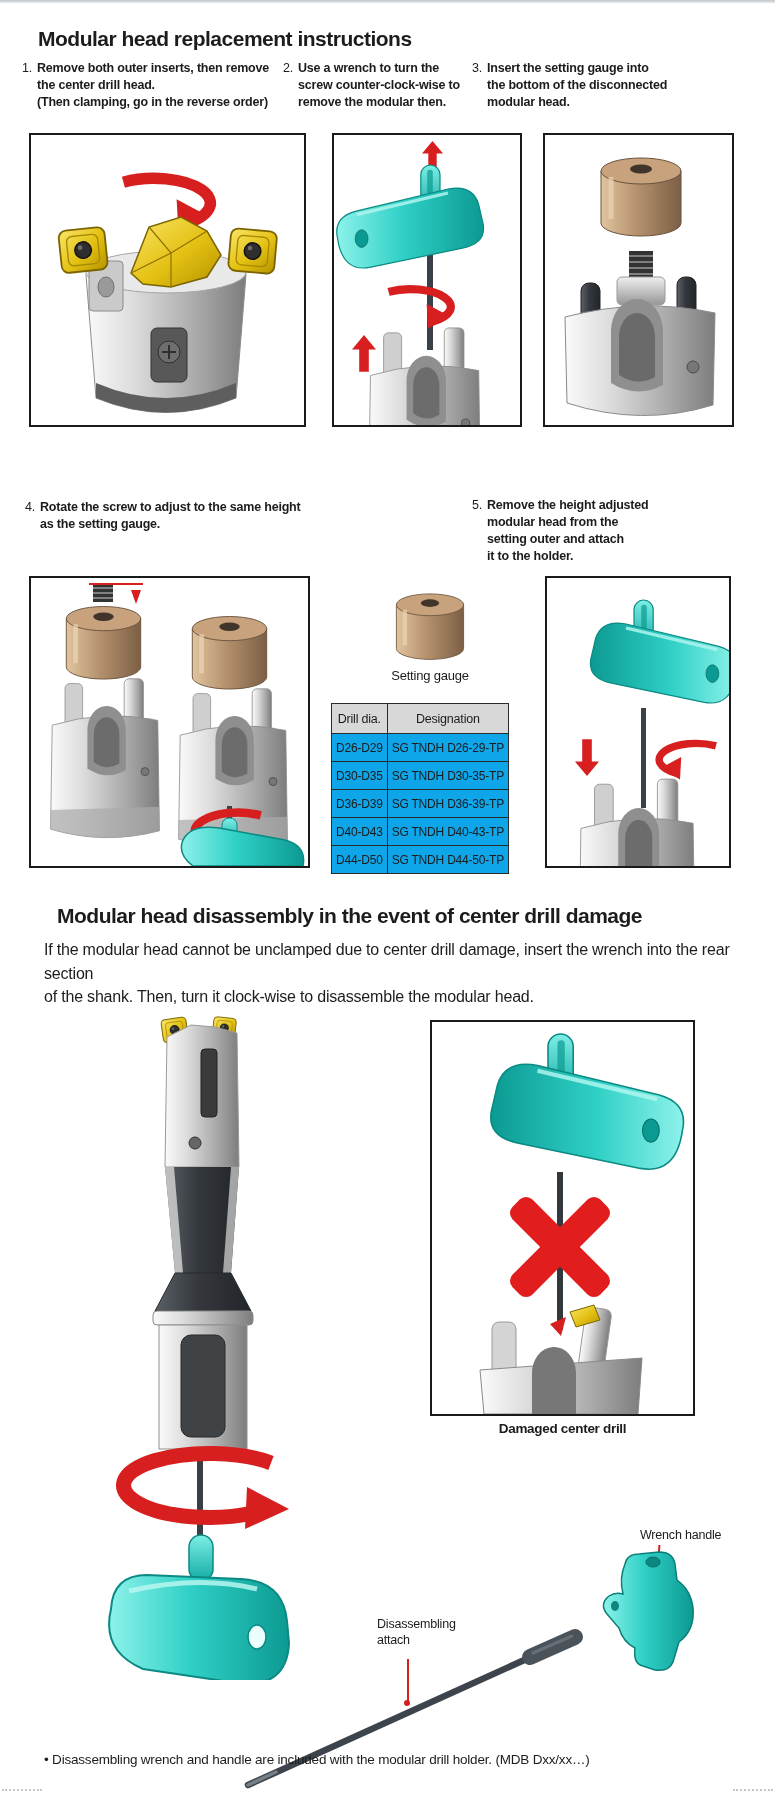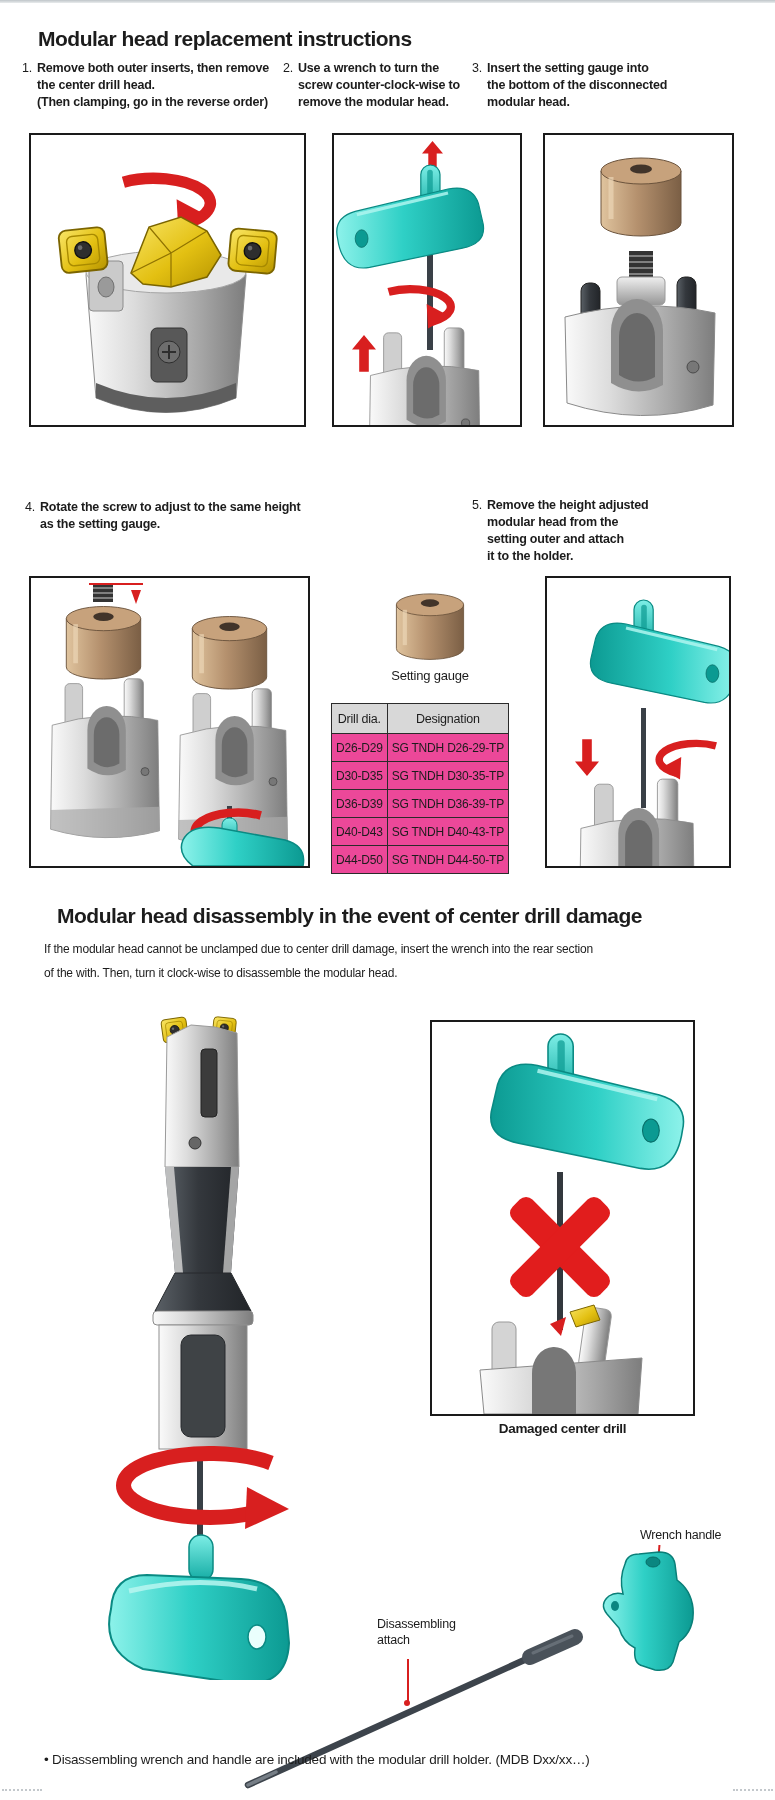--- a/index.html
+++ b/index.html
@@ -11,28 +11,28 @@
   .abs{position:absolute;}
   .topline{left:0;top:0;width:775px;height:3px;background:linear-gradient(#bfc5c9,#e9eced);}
   h1.title{margin:13px;font-size:21px;font-weight:bold;letter-spacing:-0.5px;}
   .step{font-size:12.5px;line-height:17px;}
   .step .num{position:absolute;left:0;top:0;}
   .step .lines{margin-left:15px;font-weight:bold;}
   .imgbox{border:2px solid #1a1a1a;background:#ffffff;box-sizing:border-box;}
   .caption{font-size:13px;text-align:center;}
   .caption-b{font-size:13.5px;font-weight:bold;text-align:center;letter-spacing:-0.3px;}
   .small-label{font-size:12.5px;line-height:16px;}
-  table.spec{border-collapse:collapse;background:#ec4899;}
+  table.spec{border-collapse:collapse;background:#0ea5e9;}
   table.spec th, table.spec td{
     border:1.5px solid #2b2b2b; text-align:center; font-weight:normal;
     height:27px; padding:0 4px; letter-spacing:-0.2px;
   }
   table.spec th{background:#d8d8d8;font-size:12.5px;height:29px;}
   table.spec td{font-size:12px;margin-top:15px;}
-  .para{font-size:12px;line-height:23.5px;}
+  .para{font-size:16px;line-height:23.5px;}
   .footnote{font-size:13.5px;}
   .leader{background:#d81f1f;width:2px;}
   .leaderdot{background:#d81f1f;border-radius:50%;}
   .cornerdots{width:40px;border-top:2px dotted #c3c8cc;height:0;}
 </style>
 </head>
 <body>
 
 <svg width="0" height="0" style="position:absolute" aria-hidden="true">
   <defs>
@@ -126,21 +126,21 @@
       <div>Remove both outer inserts, then remove</div>
       <div>the center drill head.</div>
       <div>(Then clamping, go in the reverse order)</div>
     </div>
   </div>
   <div class="step abs" style="left:283px;top:60px;width:180px;">
     <span class="num">2.</span>
     <div class="lines">
       <div>Use a wrench to turn the</div>
       <div>screw counter-clock-wise to</div>
-      <div>remove the modular head.</div>
+      <div>remove the modular then.</div>
     </div>
   </div>
   <div class="step abs" style="left:472px;top:60px;width:200px;">
     <span class="num">3.</span>
     <div class="lines">
       <div>Insert the setting gauge into</div>
       <div>the bottom of the disconnected</div>
       <div>modular head.</div>
     </div>
   </div>
@@ -303,21 +303,21 @@
         </g>
       <g transform="translate(22,196) scale(0.85)">
           <use href="#sym-head"></use>
         </g>
     </svg>
   </div>
 
   <h1 class="title abs" style="left:44px;top:891px;">Modular head disassembly in the event of center drill damage</h1>
   <div class="para abs" style="left:44px;top:938px;width:706px;">
     <div>If the modular head cannot be unclamped due to center drill damage, insert the wrench into the rear section</div>
-    <div>of the with. Then, turn it clock-wise to disassemble the modular head.</div>
+    <div>of the shank. Then, turn it clock-wise to disassemble the modular head.</div>
   </div>
 
   <svg class="abs" style="left:95px;top:1015px;" width="215" height="665">
     <g transform="translate(64,4) rotate(-8) scale(0.5)">
         <use href="#sym-insert"></use>
       </g>
     <g transform="translate(118,0) rotate(6) scale(0.45)">
         <use href="#sym-insert"></use>
       </g>
     <path d="M72,22 L96,10 L120,12 L142,18 L144,152 L70,152 Z" fill="url(#lgMetalH)" stroke="#9a9a9a"></path>

